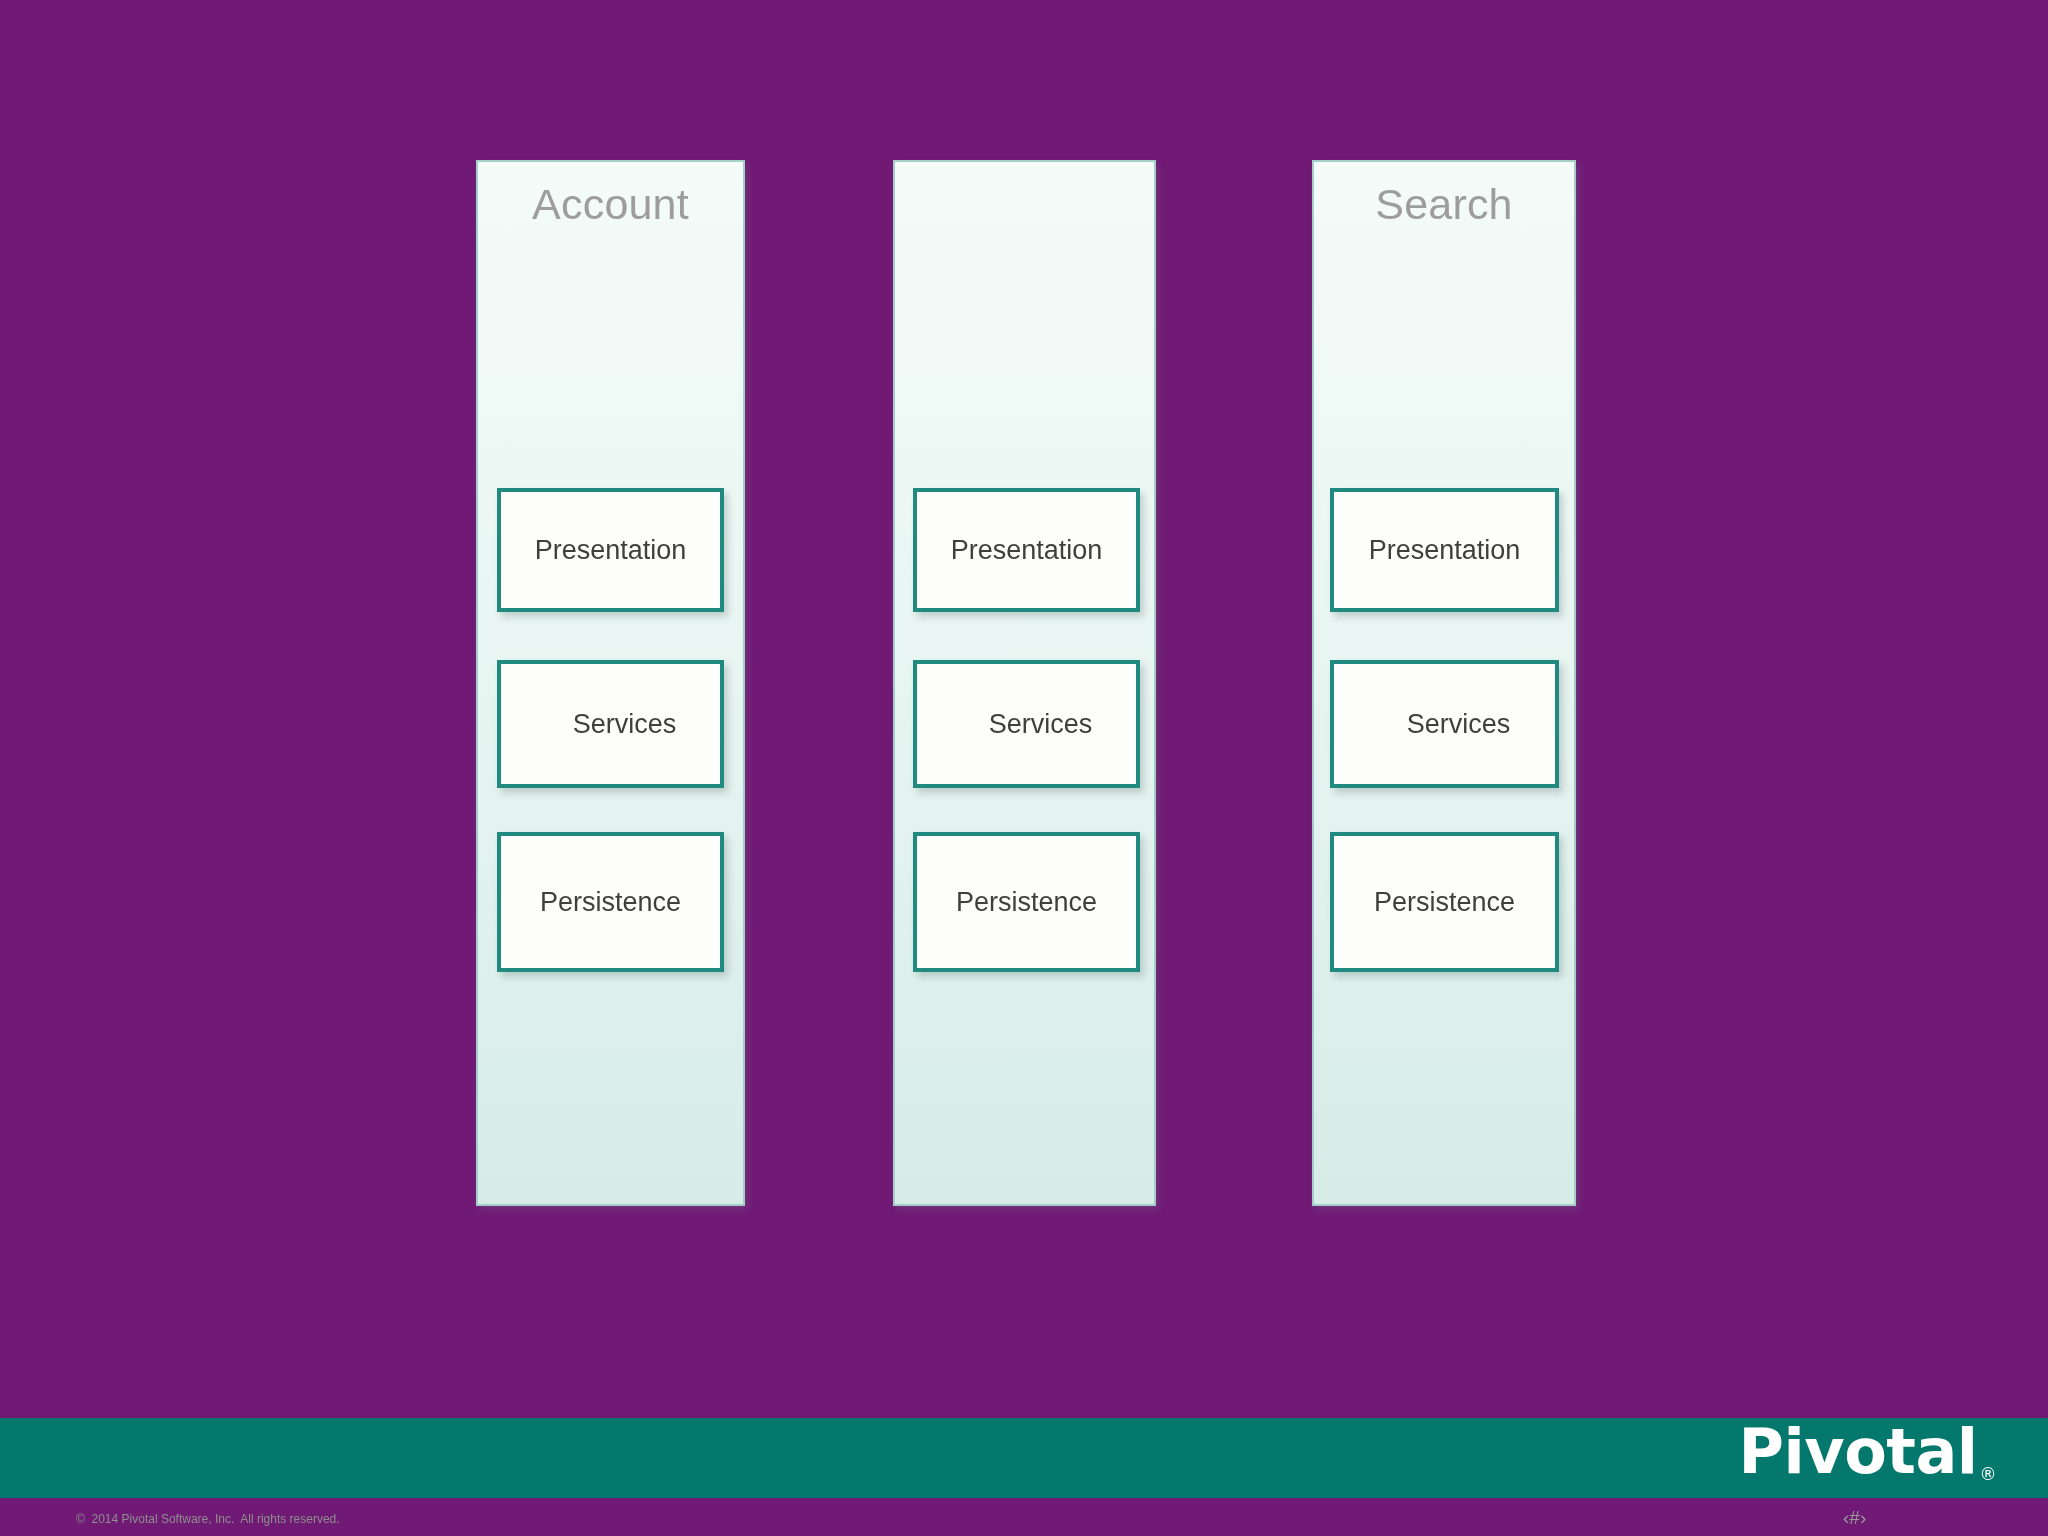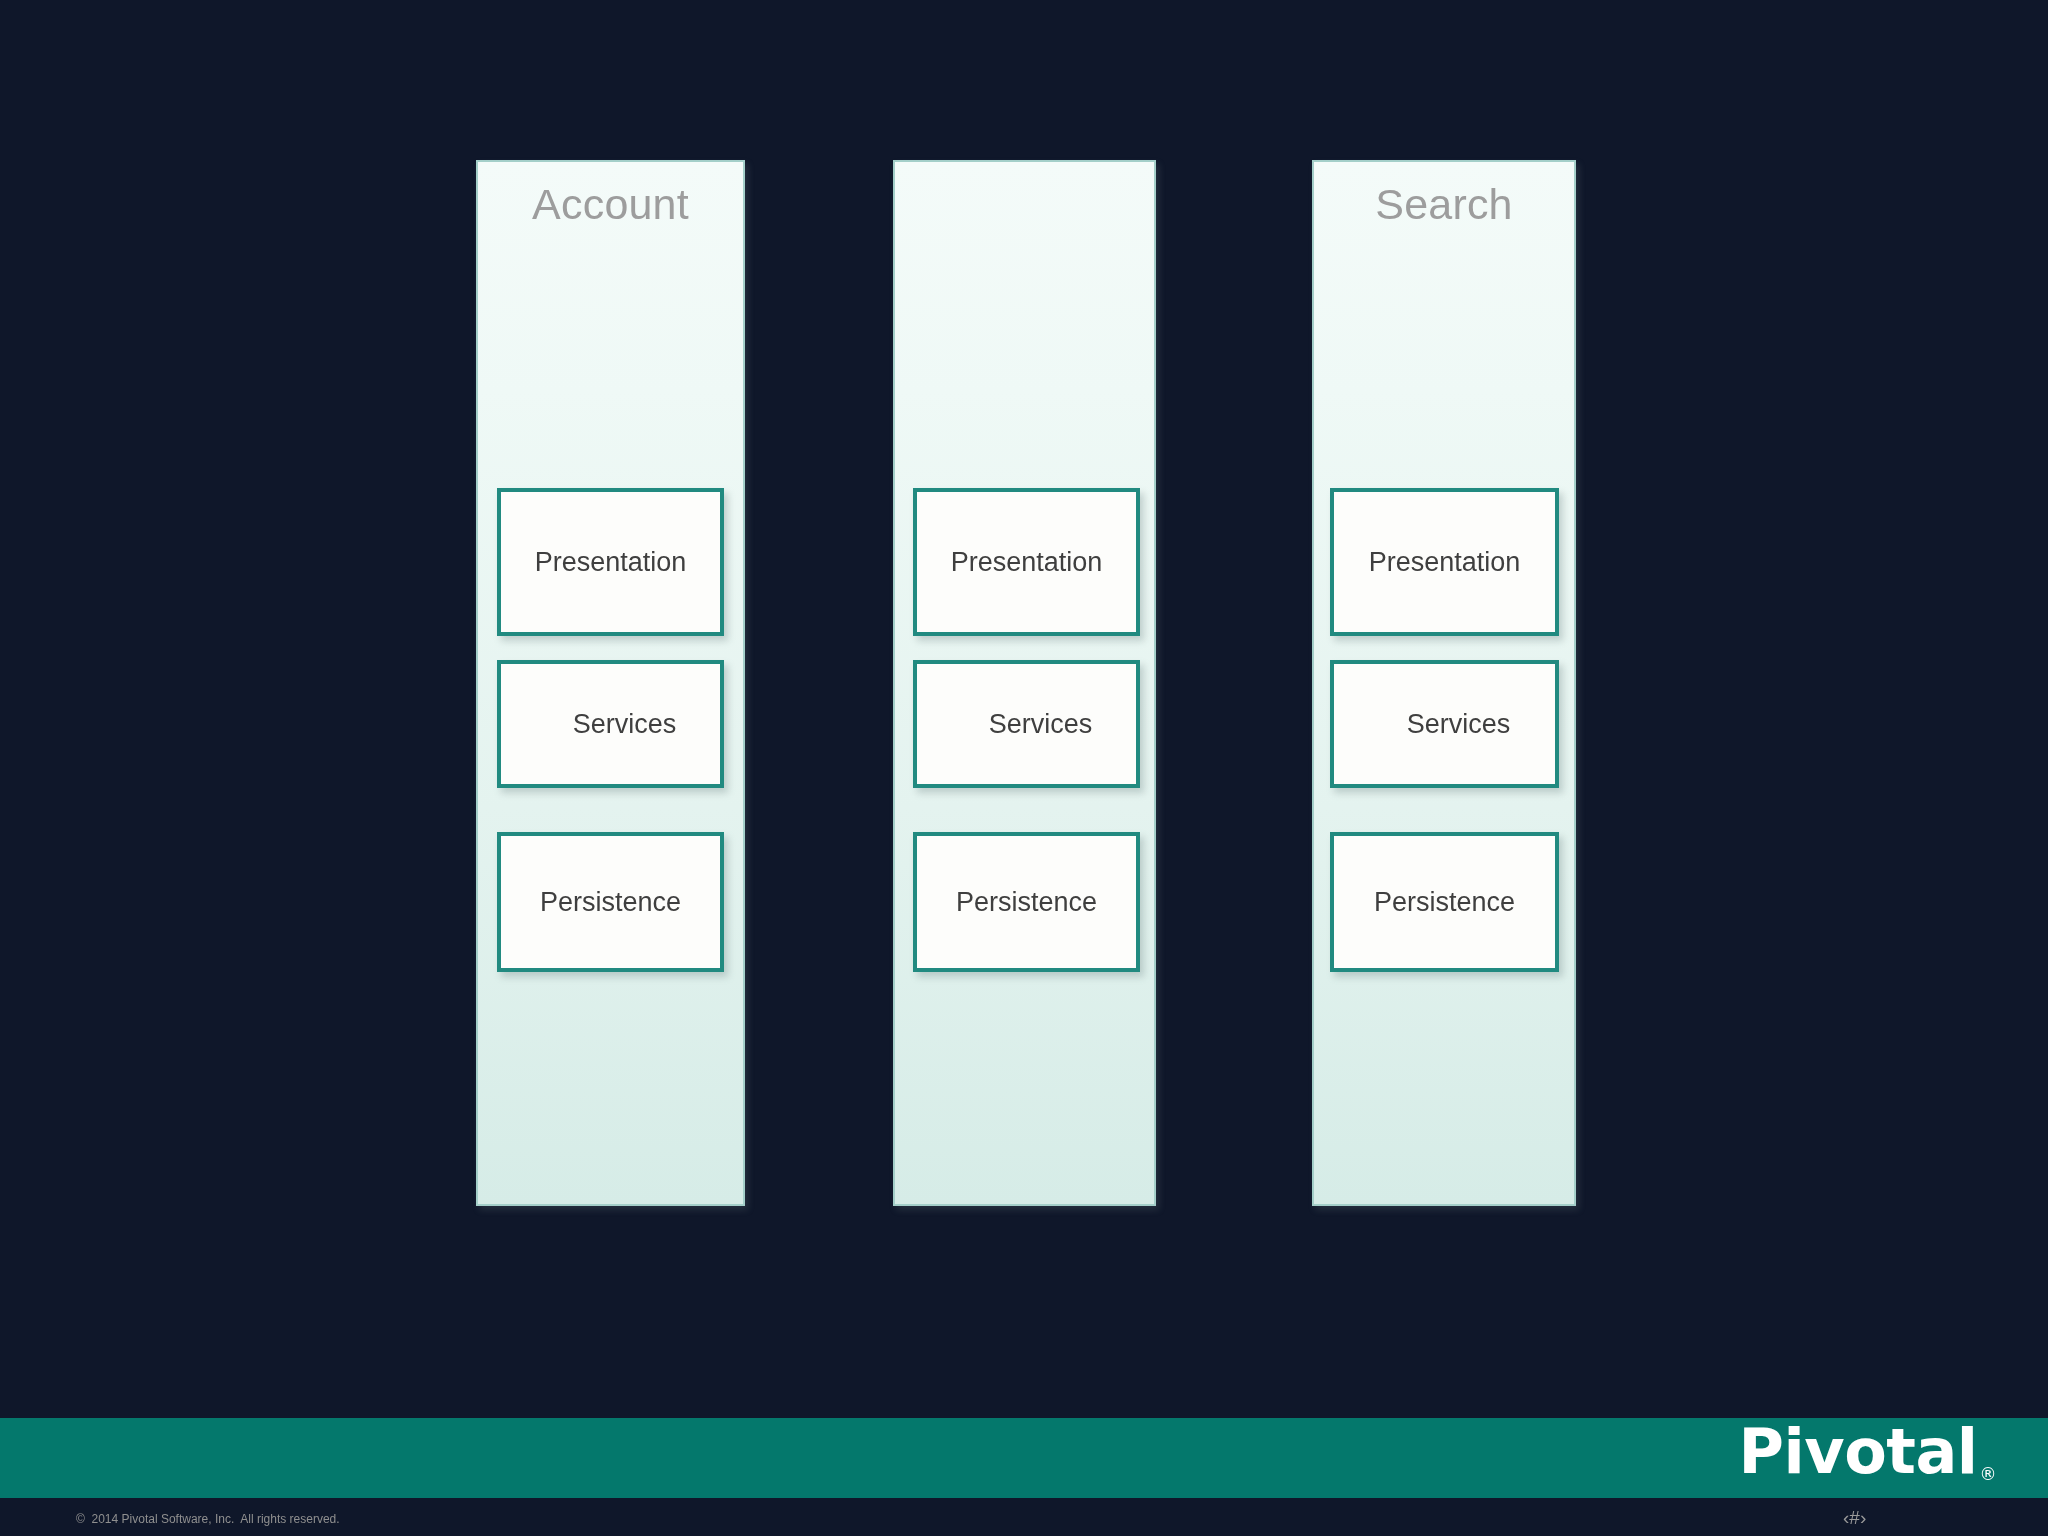--- a/index.html
+++ b/index.html
@@ -13,21 +13,21 @@
     position: relative;
     overflow: hidden;
     font-family: "Liberation Sans", sans-serif;
     -webkit-font-smoothing: antialiased;
   }
 
   
   #slide {
     position: absolute;
     inset: 0;
-    background: #0f172a;
+    background: #701a75;
     text-decoration: underline;
   }
 
   
   #columns {
     position: absolute;
     left: 476px;
     top: 160px;
     width: 1100px;
     height: 1046px;
@@ -78,21 +78,21 @@
     font-weight: 400;
     white-space: nowrap;
   }
 
   
   .column.c0 .layer-box { left: 19px; width: 227px; }
   .column.c1 .layer-box { left: 18px; width: 227px; }
   .column.c2 .layer-box { left: 16px; width: 229px; }
 
   
-  .layer-box.row0 { top: 326px; height: 148px; }
+  .layer-box.row0 { top: 326px; height: 124px; }
   .layer-box.row1 { top: 498px; height: 128px; padding-left: 28px; }
   .layer-box.row2 { top: 670px; height: 140px; }
 
   
   #footer-bar {
     position: absolute;
     left: 0;
     top: 1418px;
     width: 2048px;
     height: 80px;

